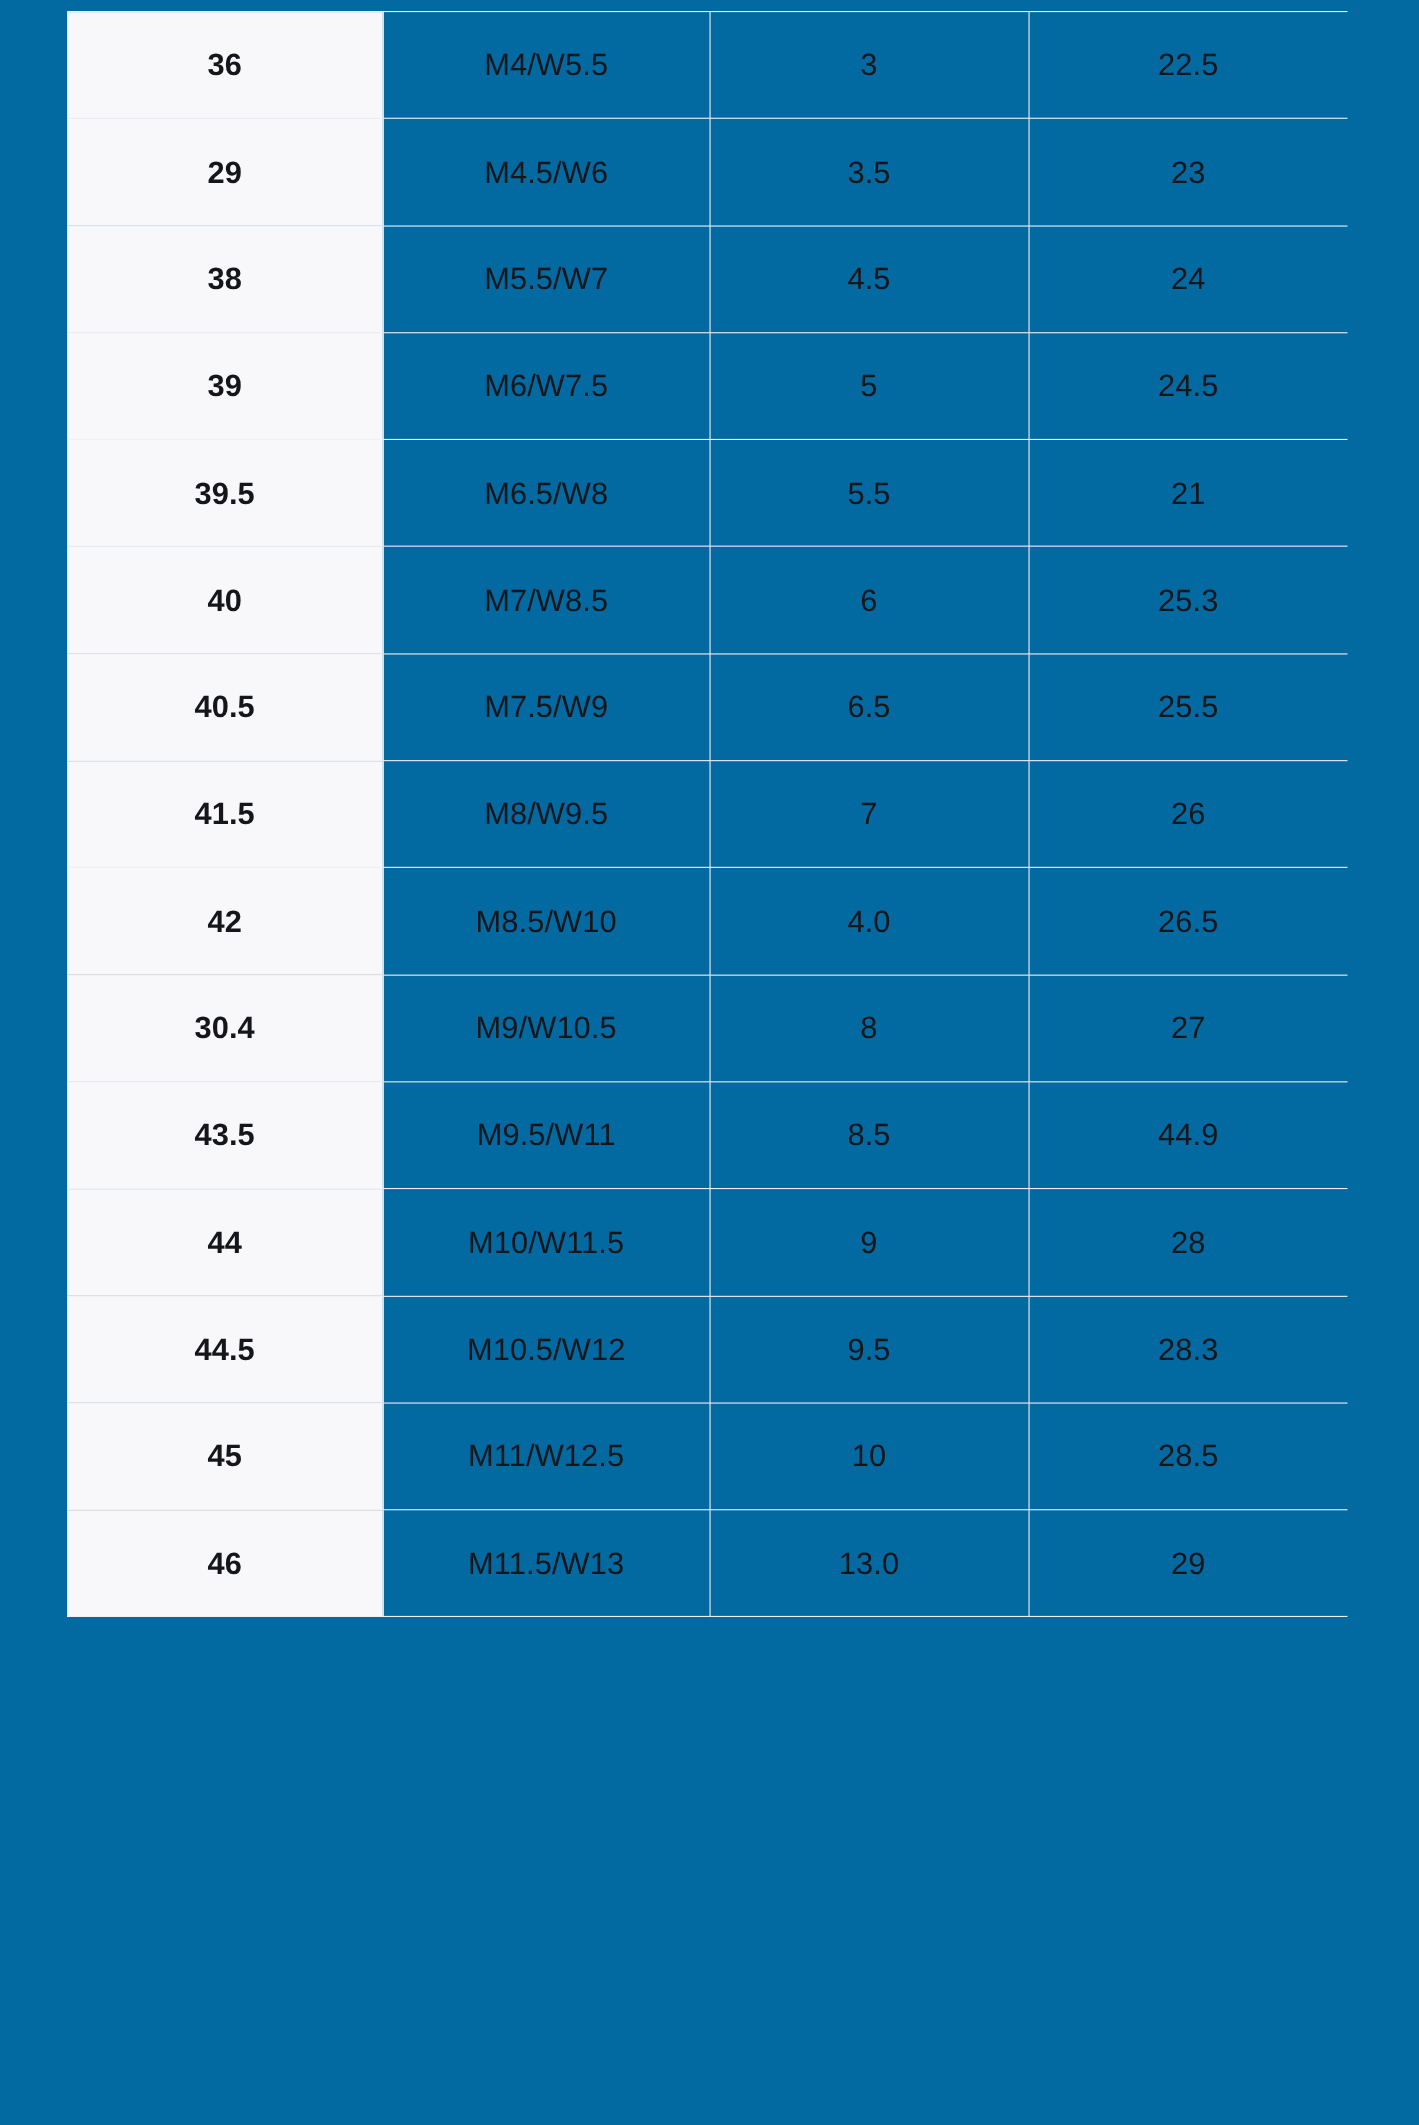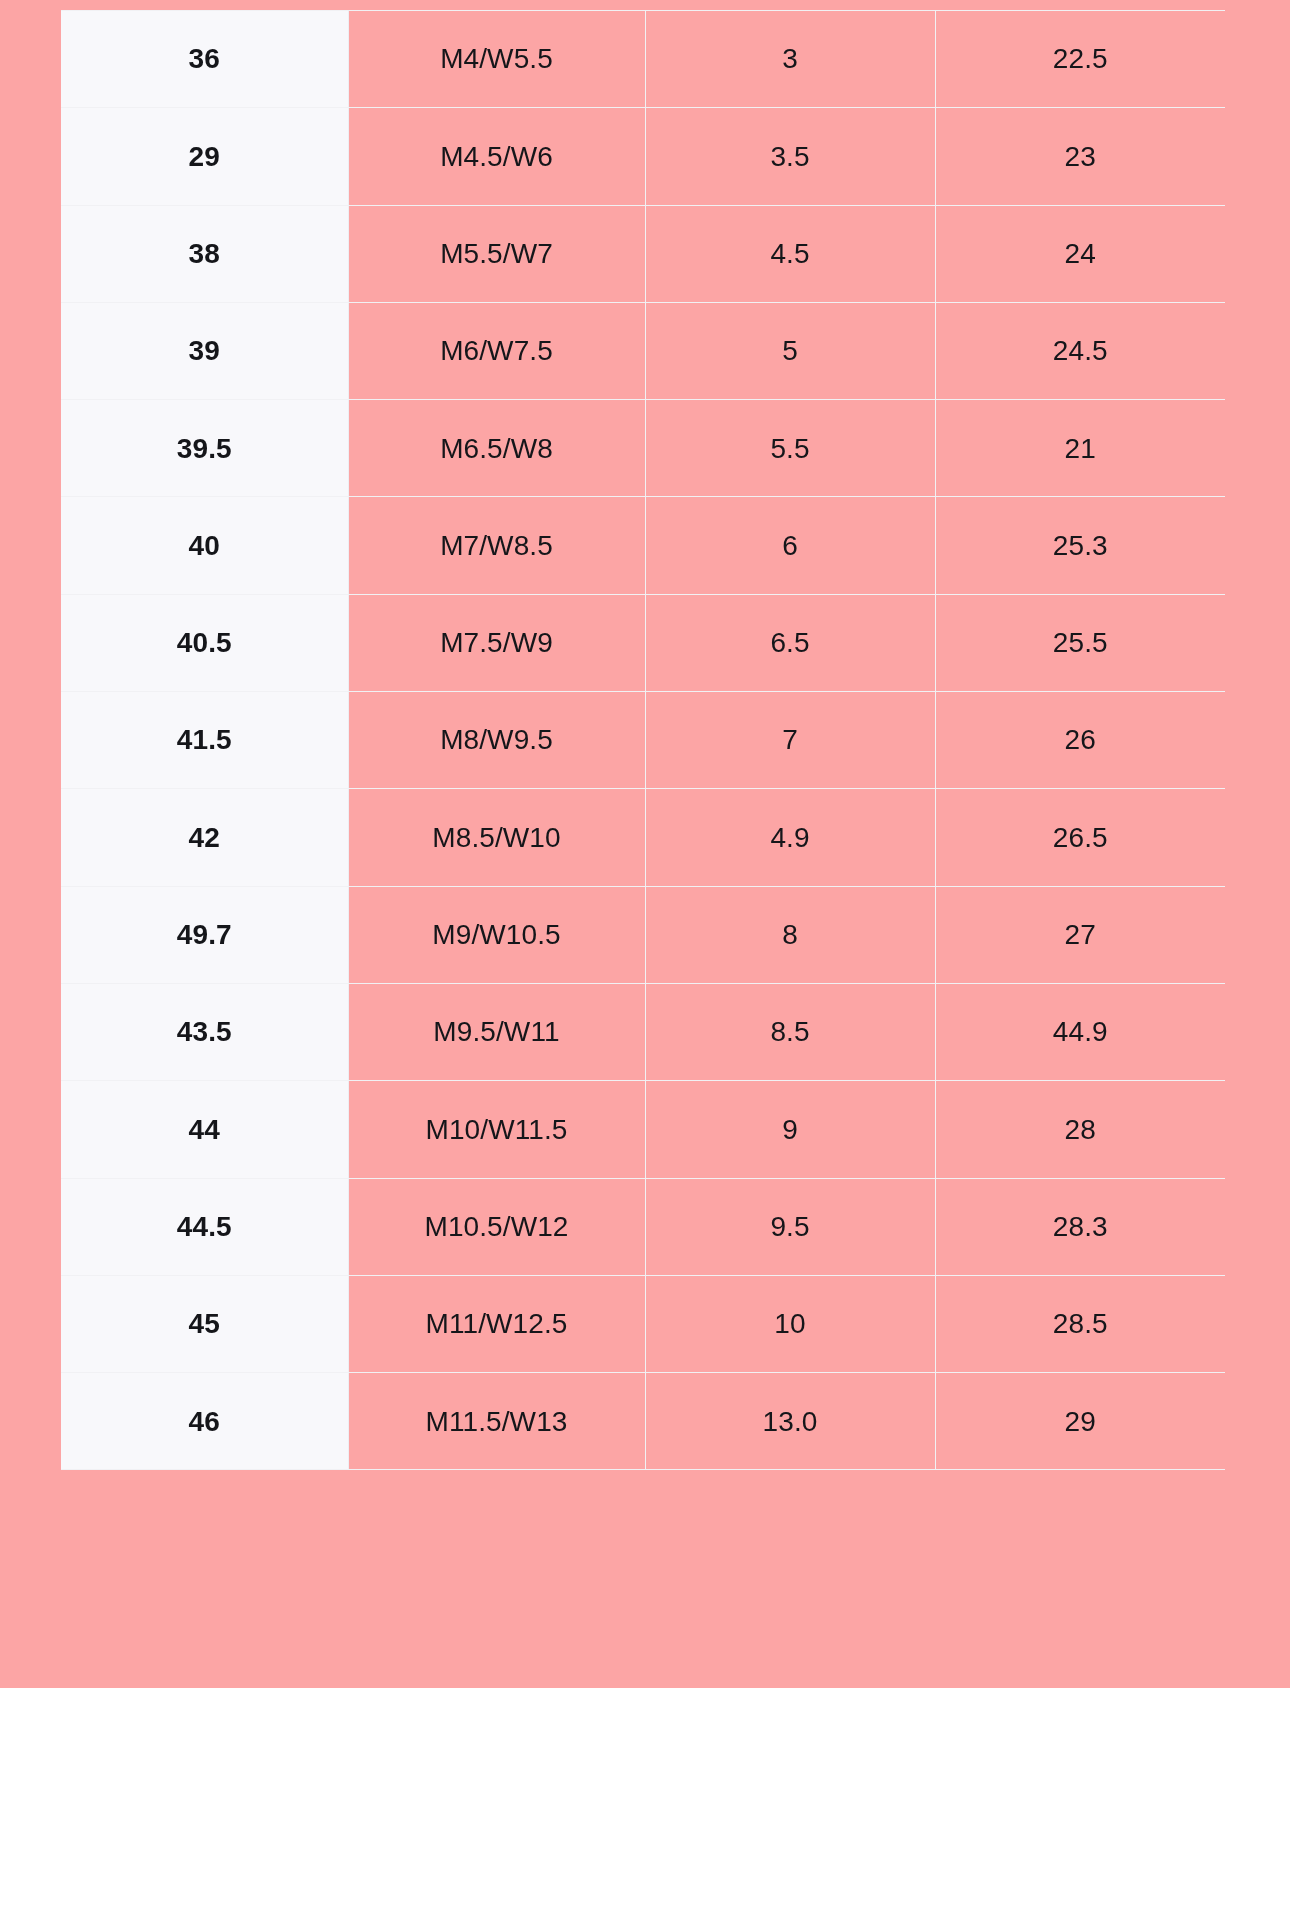--- a/index.html
+++ b/index.html
@@ -12,22 +12,22 @@
     width: 1290px;
     height: 1932px;
     overflow: hidden;
     font-family: "Liberation Sans", sans-serif;
     -webkit-font-smoothing: antialiased;
   }
 
   .page {
     position: relative;
     width: 1290px;
-    height: 1688px;
-    background: #fca5a5;
+    height: 1932px;
+    background: #0369a1;
     box-sizing: border-box;
   }
 
   .table-wrap {
     position: absolute;
     left: 61px;
     top: 10px;
     width: 1164px;
   }
 
@@ -132,25 +132,25 @@
           </tr>
           <tr>
             <td class="col-eu">41.5</td>
             <td>M8/W9.5</td>
             <td>7</td>
             <td class="col-last">26</td>
           </tr>
           <tr>
             <td class="col-eu">42</td>
             <td>M8.5/W10</td>
-            <td>4.9</td>
+            <td>4.0</td>
             <td class="col-last">26.5</td>
           </tr>
           <tr>
-            <td class="col-eu">49.7</td>
+            <td class="col-eu">30.4</td>
             <td>M9/W10.5</td>
             <td>8</td>
             <td class="col-last">27</td>
           </tr>
           <tr>
             <td class="col-eu">43.5</td>
             <td>M9.5/W11</td>
             <td>8.5</td>
             <td class="col-last">44.9</td>
           </tr>

